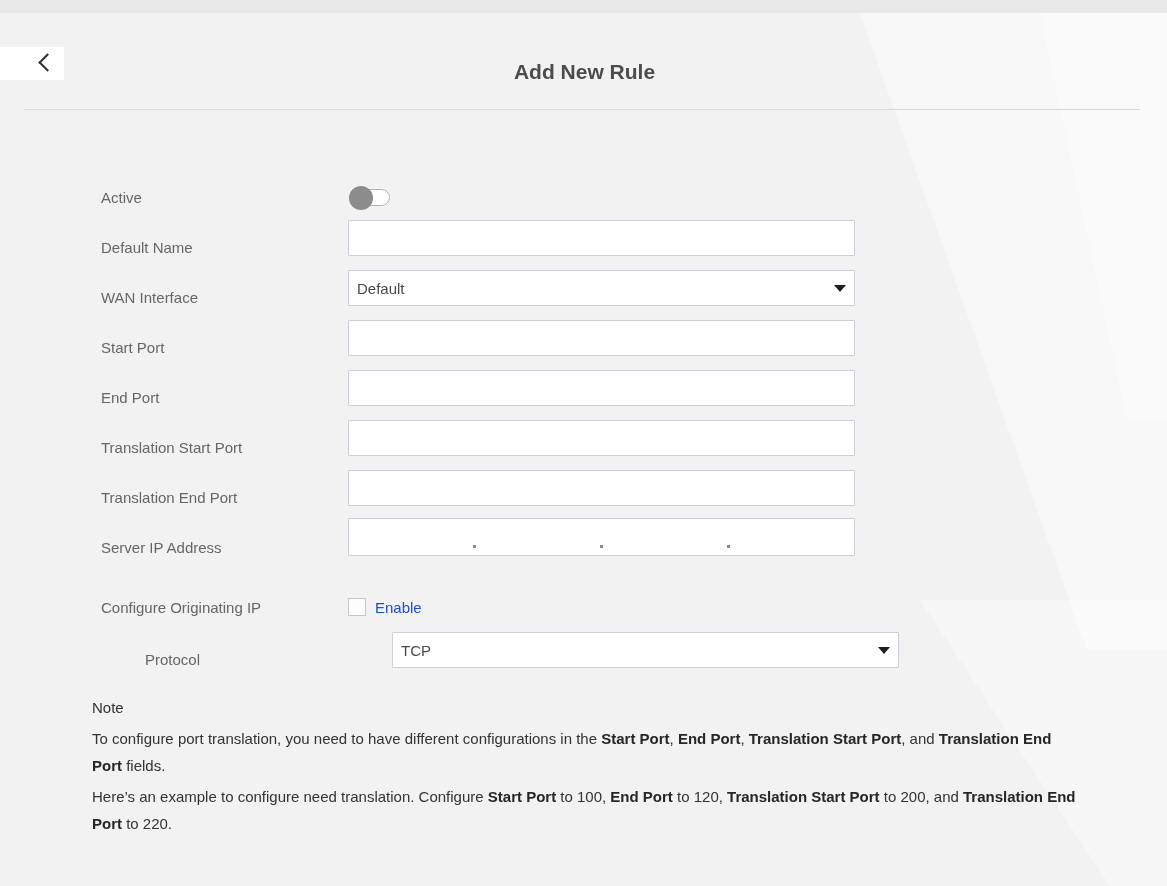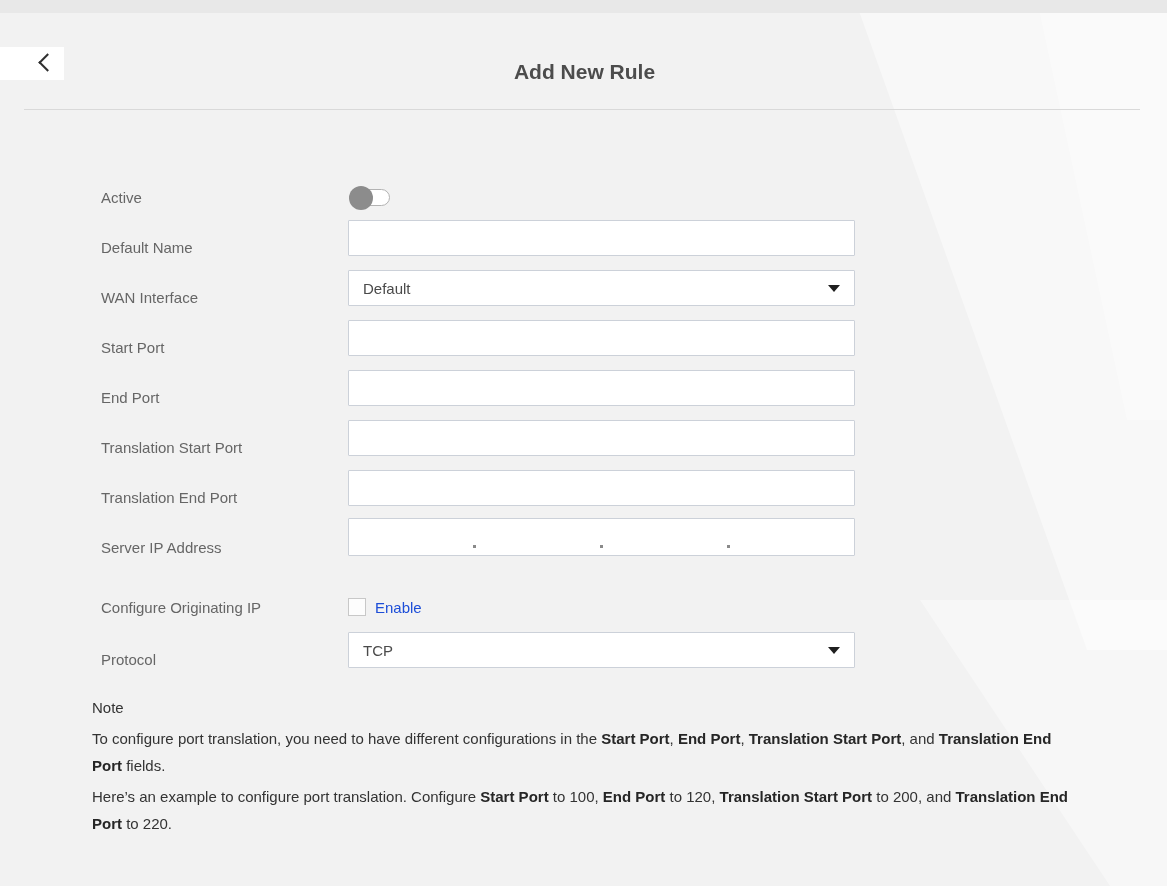--- a/index.html
+++ b/index.html
@@ -25,29 +25,29 @@
     border-left:2px solid #2f2f2f; border-bottom:2px solid #2f2f2f; transform:rotate(45deg); }
 
   .page-title { position:absolute; top:60px; left:0; width:1140px; text-align:center;
     font-size:21px; font-weight:bold; color:#4c4c4c;padding-left:29px; }
 
   .divider { position:absolute; top:109px; left:24px; width:1116px; height:1px; background:#d9d9d9; }
 
   .form { position:absolute; top:156px; left:101px; width:760px; }
   .form-row { display:flex; align-items:flex-end; height:50px; }
   .form-row.gap-10 { margin-top:10px; }
-  .form-row.gap-2 { margin-top:2px; }
+  .form-row.gap-2 { margin-top:2px;margin-left:44px; }
   .field-label { width:247px; flex:0 0 247px; font-size:15px; color:#666666; }
   .field-control { width:507px; flex:0 0 507px; position:relative; }
 
   .text-input { width:100%; height:36px; border:1px solid #ccd1d9; background:#ffffff;
     padding:0 12px; font-family:inherit; font-size:15px; color:#4a4a4a; outline:none; border-radius:1px; }
 
   .select-box { width:100%; height:36px; border:1px solid #ccd1d9; background:#ffffff; border-radius:1px;
-    display:flex; align-items:center; justify-content:space-between; padding:0 14px; cursor:pointer; }
+    display:flex; align-items:center; justify-content:space-between; padding:0 8px; cursor:pointer; }
   .select-value { font-size:15px; color:#4a4a4a; }
   .caret-down { width:0; height:0; border-left:6px solid transparent; border-right:6px solid transparent;
     border-top:7px solid #1f1f1f; }
 
   .toggle { position:relative; width:40px; height:17px; border:1px solid #b3b3b3; border-radius:9px;
     background:#ffffff; cursor:pointer; margin-left:2px; }
   .toggle-knob { position:absolute; left:-2px; top:50%; transform:translateY(-50%);
     width:24px; height:24px; border-radius:50%; background:#8c8c8c; }
 
   .ip-box { width:100%; height:38px; border:1px solid #ccd1d9; background:#ffffff; border-radius:1px;
@@ -151,15 +151,15 @@
           <span class="caret-down"></span>
         </div>
       </div>
     </div>
   </div>
 
 <div class="note">
   <p class="note-heading">Note</p>
   <div id="note-paragraphs">
       <p><span>To configure port translation, you need to have different configurations in the </span><b>Start Port</b><span>, </span><b>End Port</b><span>, </span><b>Translation Start Port</b><span>, and </span><b>Translation End Port</b><span> fields.</span></p>
-      <p><span>Here’s an example to configure port translation. Configure </span><b>Start Port</b><span> to 100, </span><b>End Port</b><span> to 120, </span><b>Translation Start Port</b><span> to 200, and </span><b>Translation End Port</b><span> to 220.</span></p>
+      <p><span>Here’s an example to configure need translation. Configure </span><b>Start Port</b><span> to 100, </span><b>End Port</b><span> to 120, </span><b>Translation Start Port</b><span> to 200, and </span><b>Translation End Port</b><span> to 220.</span></p>
     </div>
 </div>
 
 </body></html>

